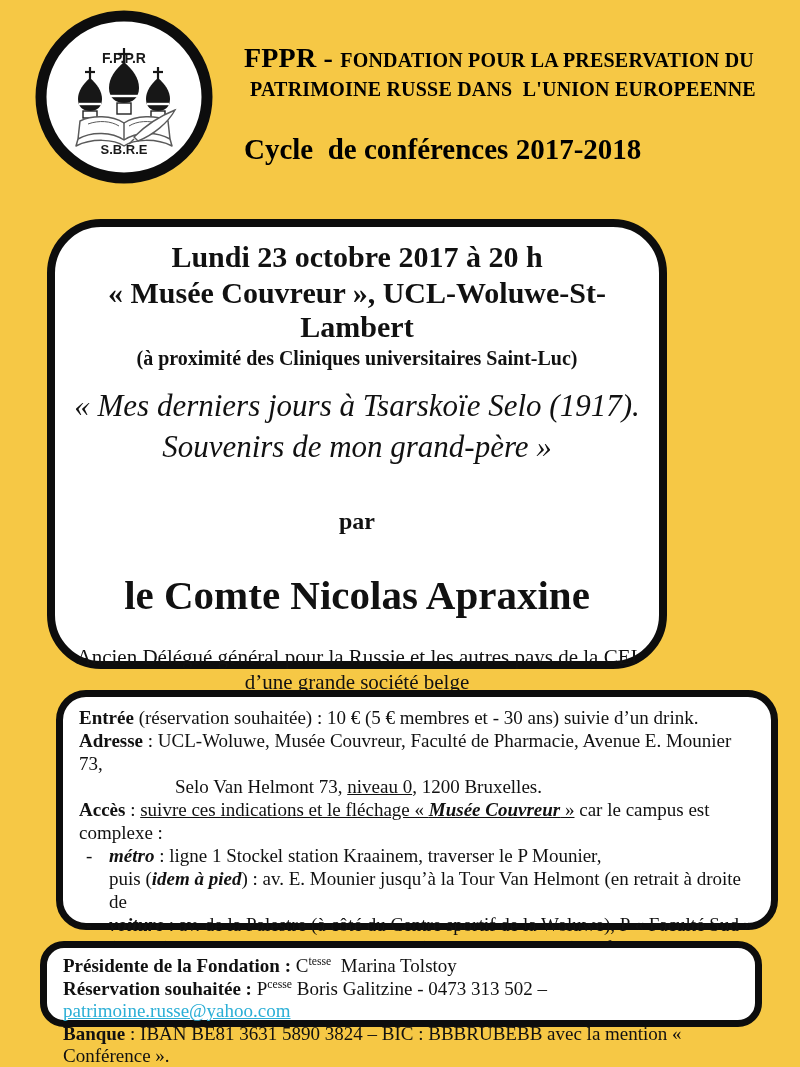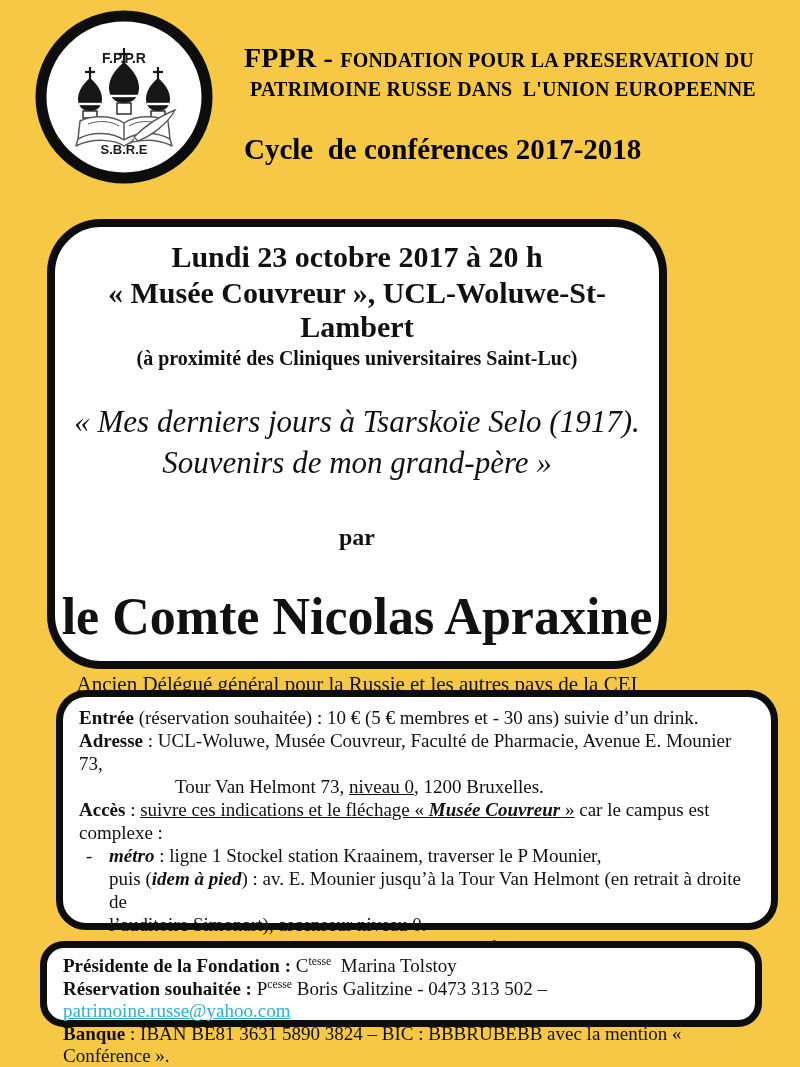--- a/index.html
+++ b/index.html
@@ -36,23 +36,23 @@
     width: 620px; height: 450px;
     box-sizing: border-box;
     background: #fff;
     border: 8px solid #0d0d0d;
     border-radius: 54px;
     text-align: center;
   }
   .ev-date    { font-size: 30px; font-weight: bold; margin-top: 13px; }
   .ev-venue   { font-size: 30px; font-weight: bold; margin-top: 2px; }
   .ev-prox    { font-size: 20px; font-weight: bold; margin-top: 3px; }
-  .ev-title   { font-size: 31px; font-style: italic; margin-top: 32px; line-height: 1.32; }
+  .ev-title   { font-size: 31px; font-style: italic; margin-top: 16px; line-height: 1.32; }
   .ev-par     { font-size: 24px; font-weight: bold; margin-top: 40px; }
-  .ev-speaker { font-size: 52px; font-weight: bold; margin-top: 36px; }
+  .ev-speaker { font-size: 41px; font-weight: bold; margin-top: 36px; }
   .ev-desc    { font-size: 21px; margin-top: 26px; line-height: 1.22; }
 
   
   .details-box {
     position: absolute;
     left: 56px; top: 690px;
     width: 722px; height: 240px;
     box-sizing: border-box;
     background: #fff;
     border: 7px solid #0d0d0d;
@@ -166,32 +166,31 @@
   </section>
 
   <section class="details-box">
     <div class="d-line">
       <b>Entrée</b><span> (réservation souhaitée) : 10 € (5 € membres et - 30 ans) suivie d’un drink.</span>
     </div>
     <div class="d-line">
       <b>Adresse</b><span> : UCL-Woluwe, Musée Couvreur, Faculté de Pharmacie, Avenue E. Mounier 73,</span>
     </div>
     <div class="d-line d-ind">
-      <span>Tour Van Helmont 73, </span><span class="ul">niveau 0</span><span>, 1200 Bruxelles.</span>
+      <span>Selo Van Helmont 73, </span><span class="ul">niveau 0</span><span>, 1200 Bruxelles.</span>
     </div>
     <div class="d-line">
       <b>Accès</b><span> : </span><span class="ul"><span>suivre ces indications et le fléchage « </span><span class="bi">Musée Couvreur</span><span> »</span></span><span> car le campus est complexe :</span>
     </div>
     <div class="d-line hang">
       <span class="dash">-</span><span class="bi">métro</span><span> : ligne 1 Stockel station Kraainem, traverser le P Mounier,</span>
     </div>
     <div class="d-line cont">
       <span>puis (</span><span class="bi">idem à pied</span><span>) : av. E. Mounier jusqu’à la Tour Van Helmont (en retrait à droite de</span>
     </div>
-    <div class="d-line cont">l’auditoire Simonart), ascenseur niveau 0.</div>
     <div class="d-line hang">
       <span class="dash">-</span><span class="bi">voiture</span><span> : av. de la Palestre (à côté du Centre sportif de la Woluwe), P « Faculté Sud »</span>
     </div>
     <div class="d-line cont">(gratuit); entrée de la Tour Van Helmont («Musée Couvreur») au fond du parking à gauche.</div>
     <div class="d-line lost">Et si vous perdu(e) : A. Schorochoff : 0477 41 75 11.</div>
   </section>
 
   <section class="footer-box">
     <div class="f-line">
       <b>Présidente de la Fondation : </b><span>C</span><sup class="tt">tesse</sup><span class="pre">  Marina Tolstoy</span>

